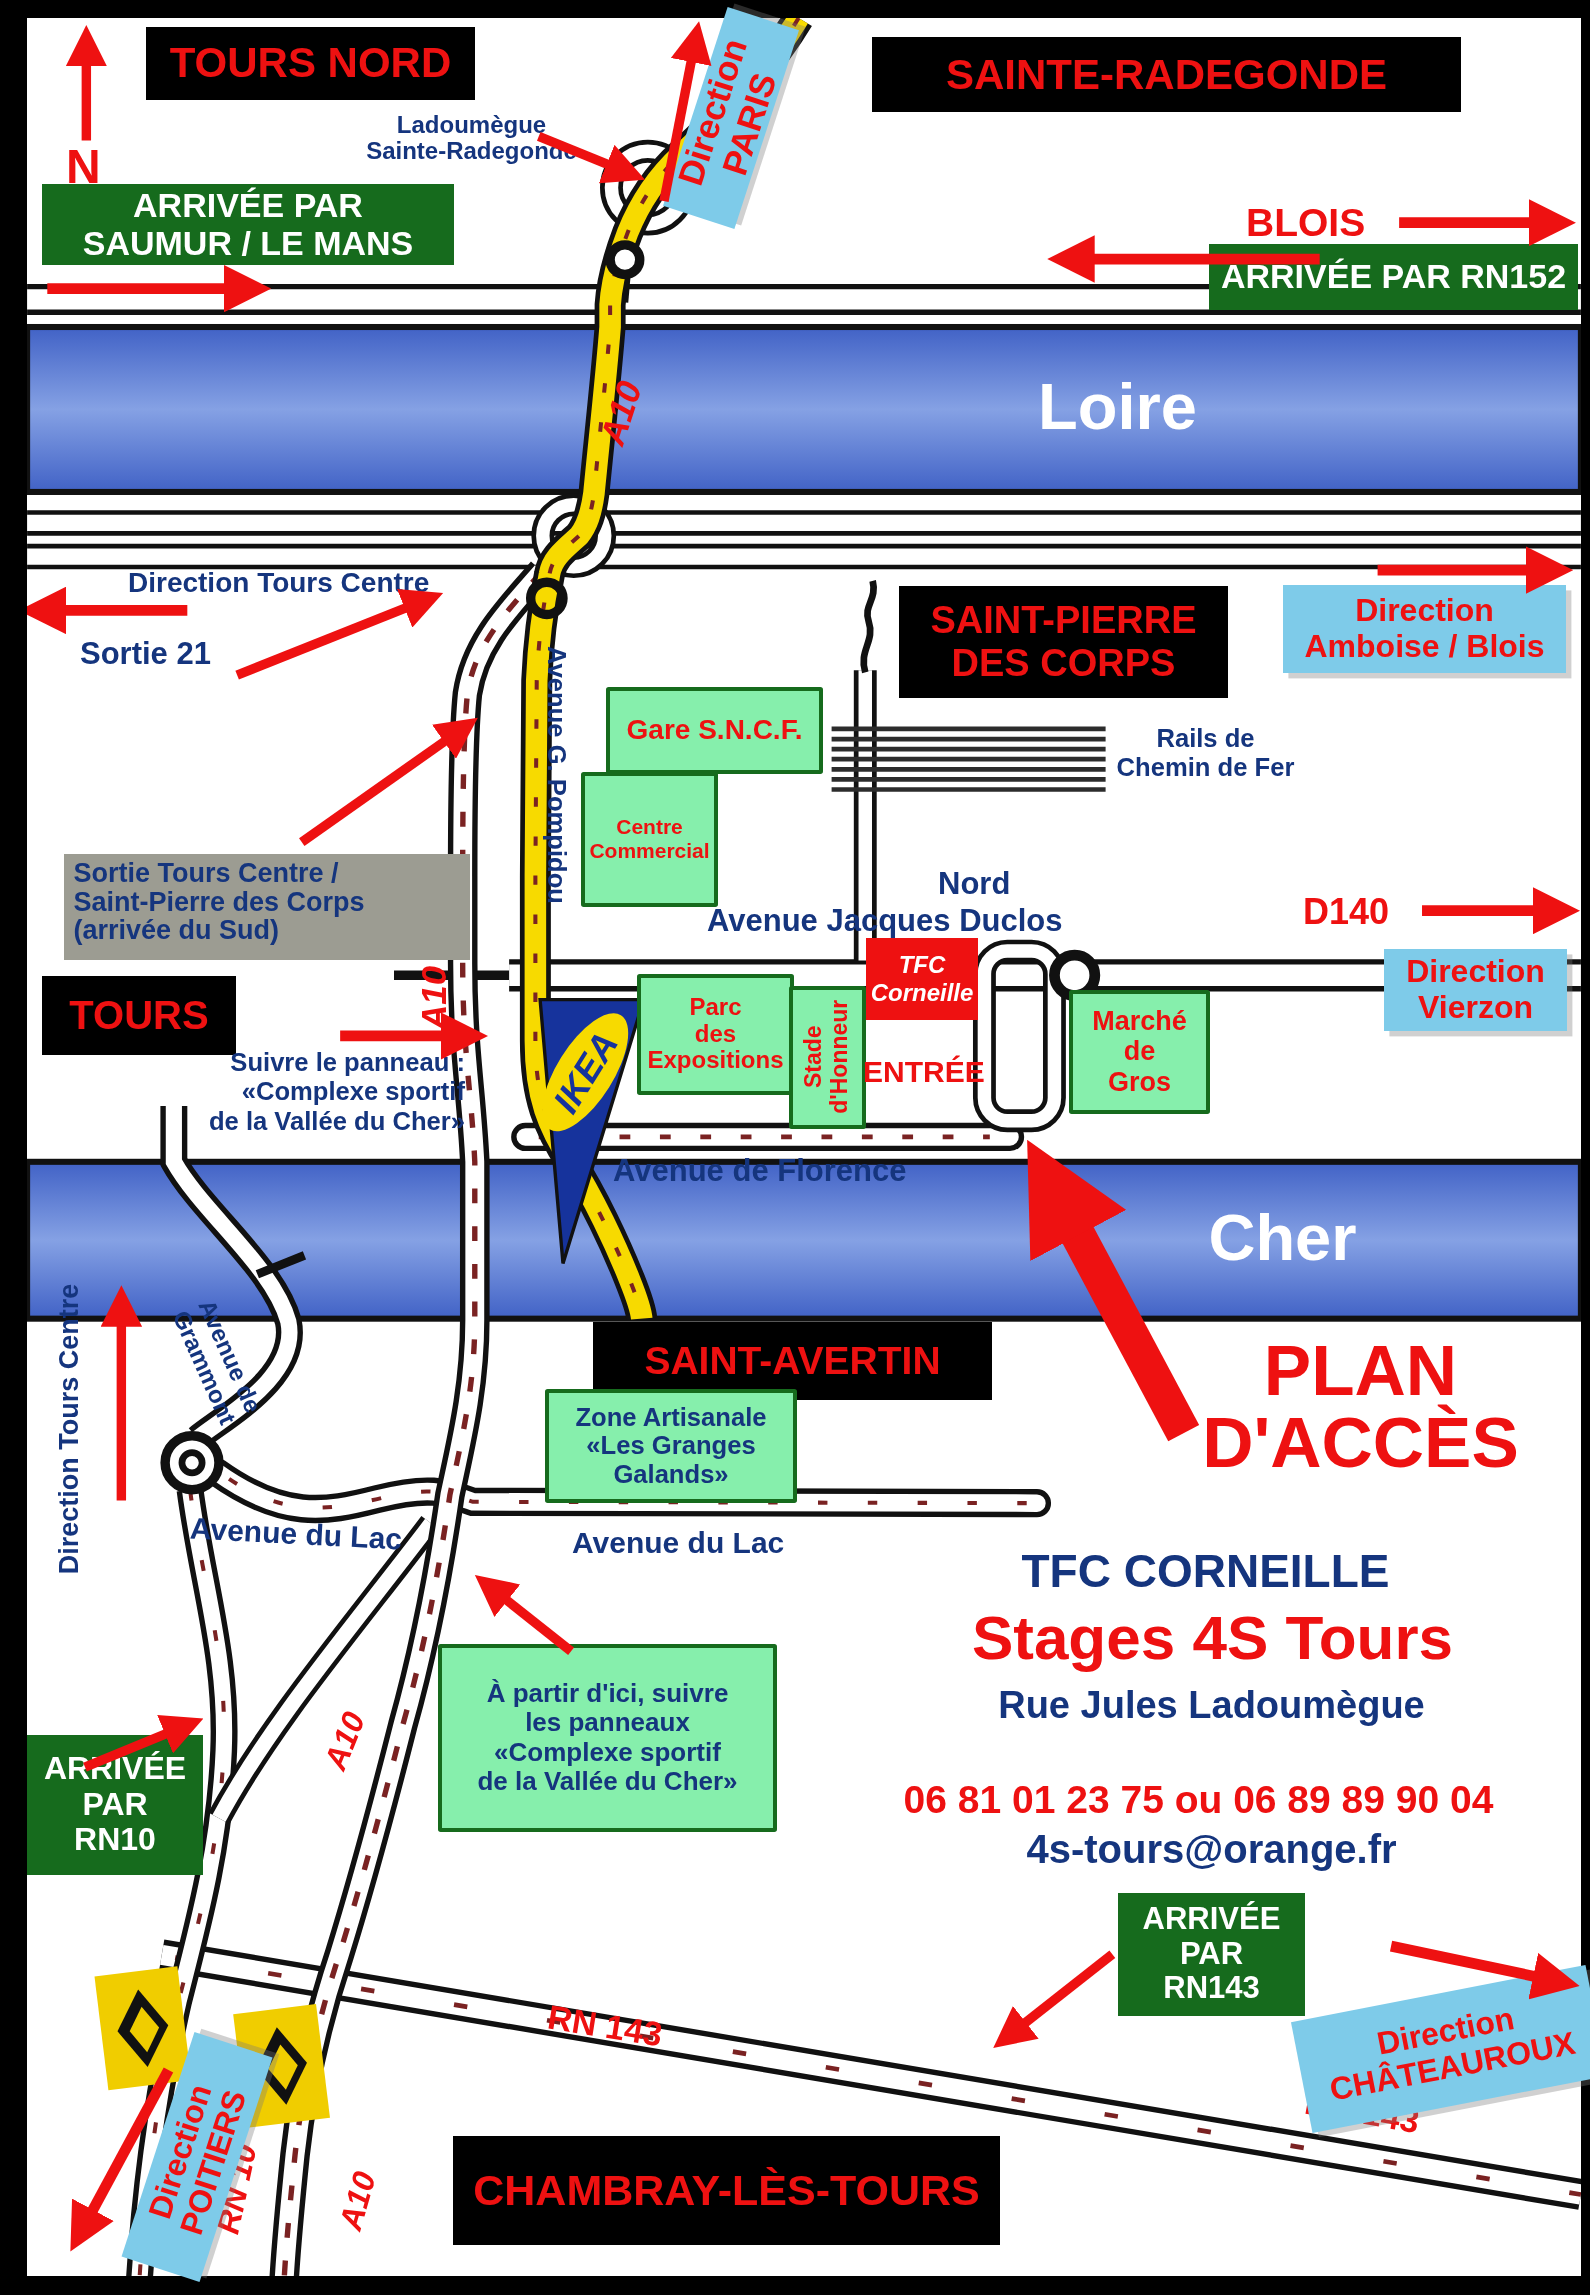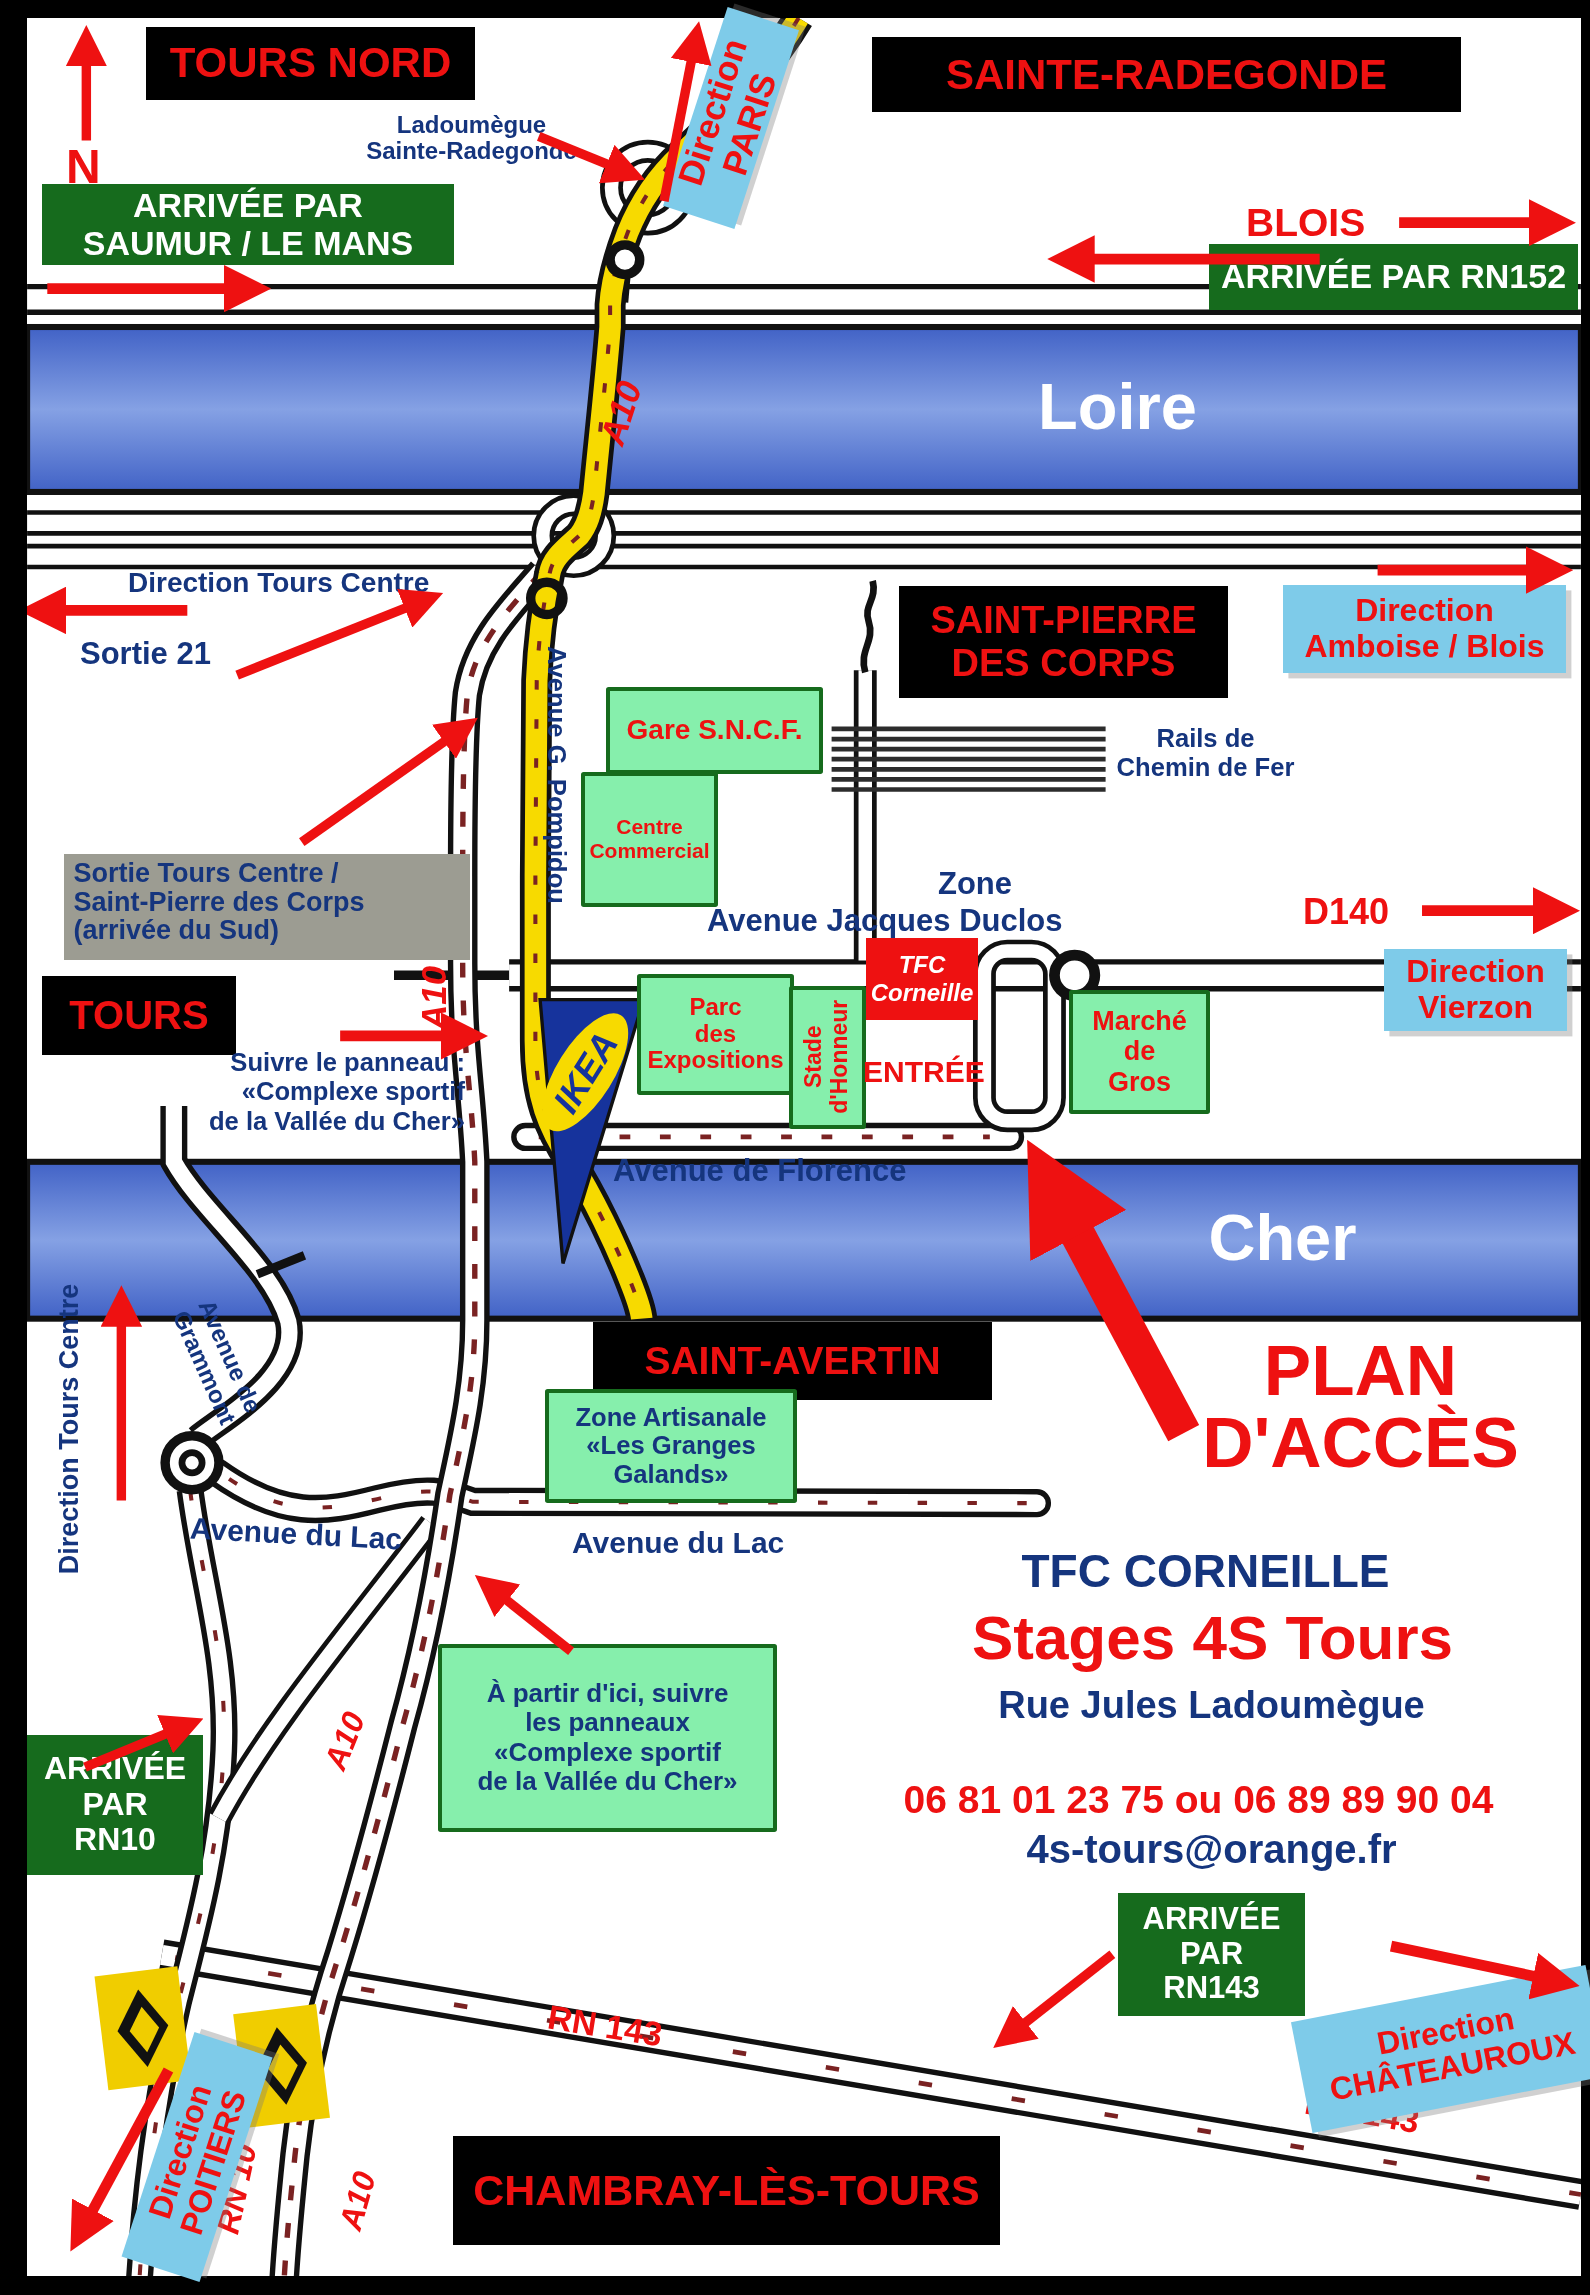--- a/index.html
+++ b/index.html
@@ -183,21 +183,21 @@
 de la Vallée du Cher»</div>
 
 <div class="abs blackbox flex pre" style="left:872px;top:568px;width:329px;height:112px;font-size:38px;line-height:1.12;">SAINT-PIERRE
 DES CORPS</div>
 <div class="abs yellowbox flex" style="left:579px;top:669px;width:209px;height:79px;font-size:28px;color:#ee1111;">Gare S.N.C.F.</div>
 <div class="abs yellowbox flex pre" style="left:554px;top:754px;width:129px;height:127px;font-size:21px;color:#ee1111;">Centre
 Commercial</div>
 <div class="abs bluetext ctr" style="left:529px;top:757px;width:283px;font-size:25.6px;text-align:center;transform:translate(-50%,-50%) rotate(90deg);">Avenue G. Pompidou</div>
 <div class="abs bluetext pre" style="left:1081px;top:706px;width:195px;font-size:25.6px;text-align:center;line-height:1.15;">Rails de
 Chemin de Fer</div>
-<div class="abs bluetext" style="left:911px;top:848px;font-size:31px;">Zone</div>
+<div class="abs bluetext" style="left:911px;top:848px;font-size:31px;">Nord</div>
 <div class="abs bluetext" style="left:680px;top:885px;font-size:31px;">Avenue Jacques Duclos</div>
 <div class="abs redtext" style="left:1276px;top:873px;font-size:36px;">D140</div>
 <div class="abs bluebox flex pre" style="left:1256px;top:567px;width:283px;height:88px;font-size:32px;">Direction
 Amboise / Blois</div>
 <div class="abs bluebox flex pre" style="left:1357px;top:931px;width:183px;height:82px;font-size:32px;">Direction
 Vierzon</div>
 
 <div class="abs yellowbox flex pre" style="left:610px;top:956px;width:149px;height:113px;font-size:24px;color:#ee1111;">Parc
 des
 Expositions</div>

